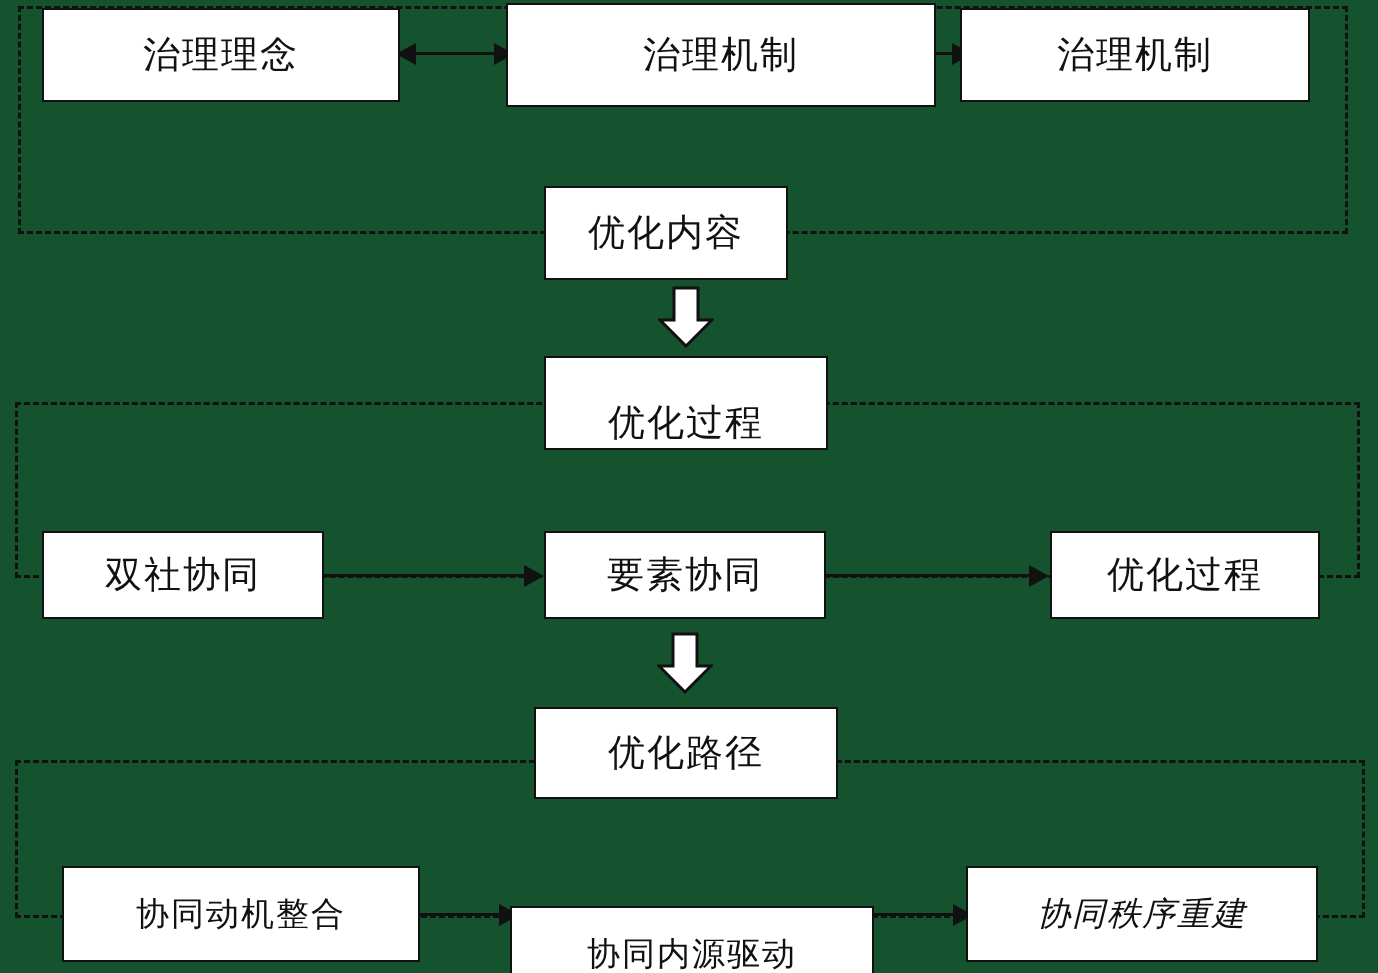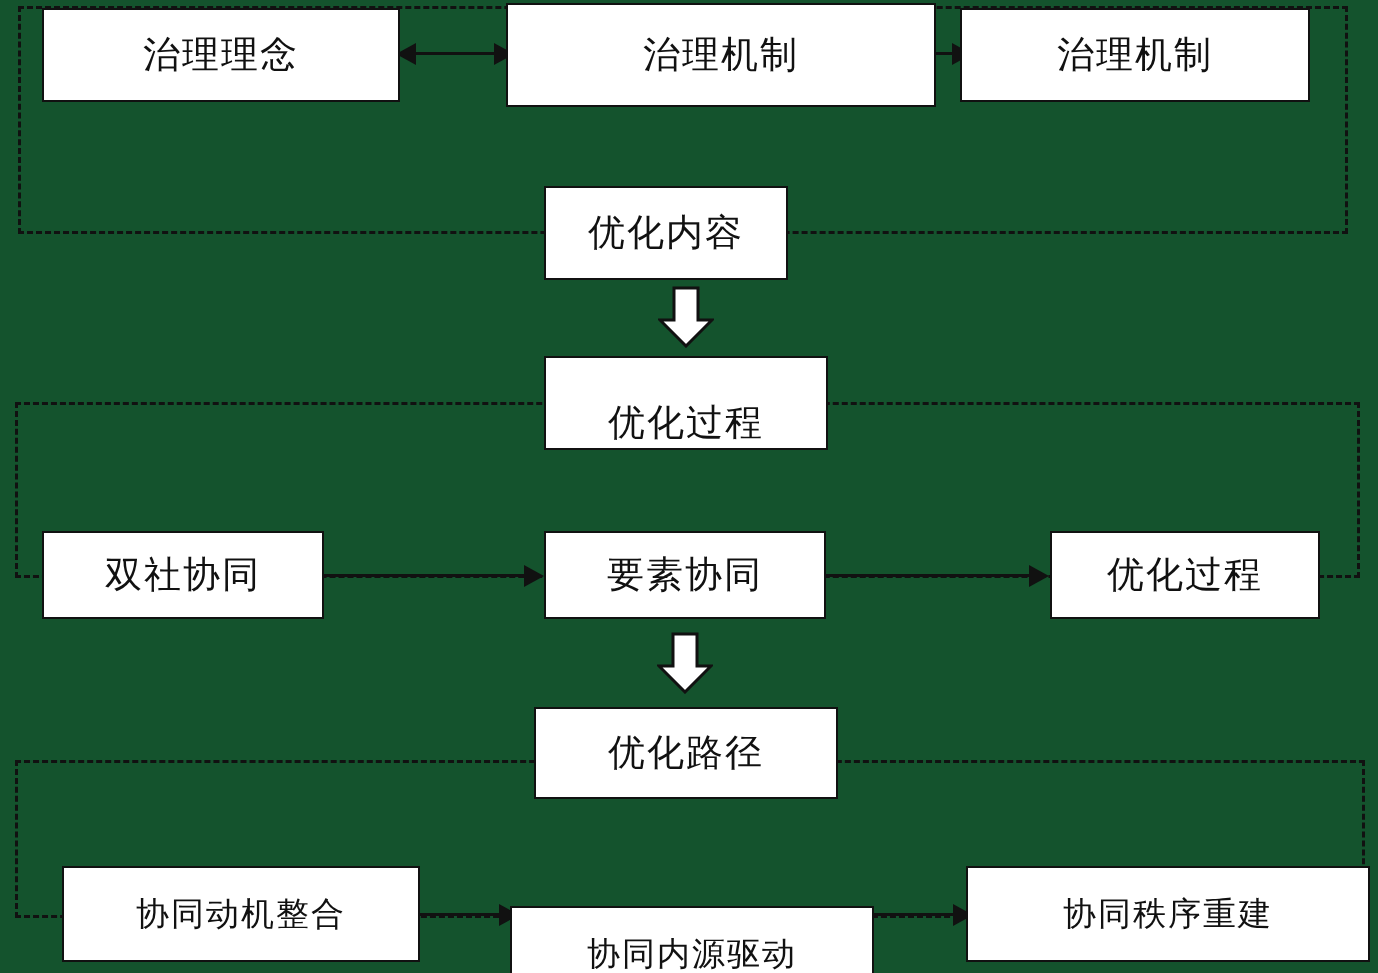--- a/index.html
+++ b/index.html
@@ -139,17 +139,17 @@
 
   <div class="line" style="left:874px; top:913px; width:80px; height:3px;"></div>
   <div class="arrowhead arrow-right" style="left:953px; top:904px;"></div>
 
   <div class="node sz-mid" style="left:62px; top:866px; width:358px; height:96px;">
     <span>协同动机整合</span>
   </div>
   <div class="node sz-mid" style="left:510px; top:866px; width:364px; height:96px;margin-top:40px;">
     <span>协同内源驱动</span>
   </div>
-  <div class="node sz-mid" style="left:966px; top:866px; width:404px; height:96px;">
+  <div class="node sz-mid" style="left:966px; top:866px; width:352px; height:96px;font-style:italic;">
     <span>协同秩序重建</span>
   </div>
 
 </div>
 
 </body></html>

